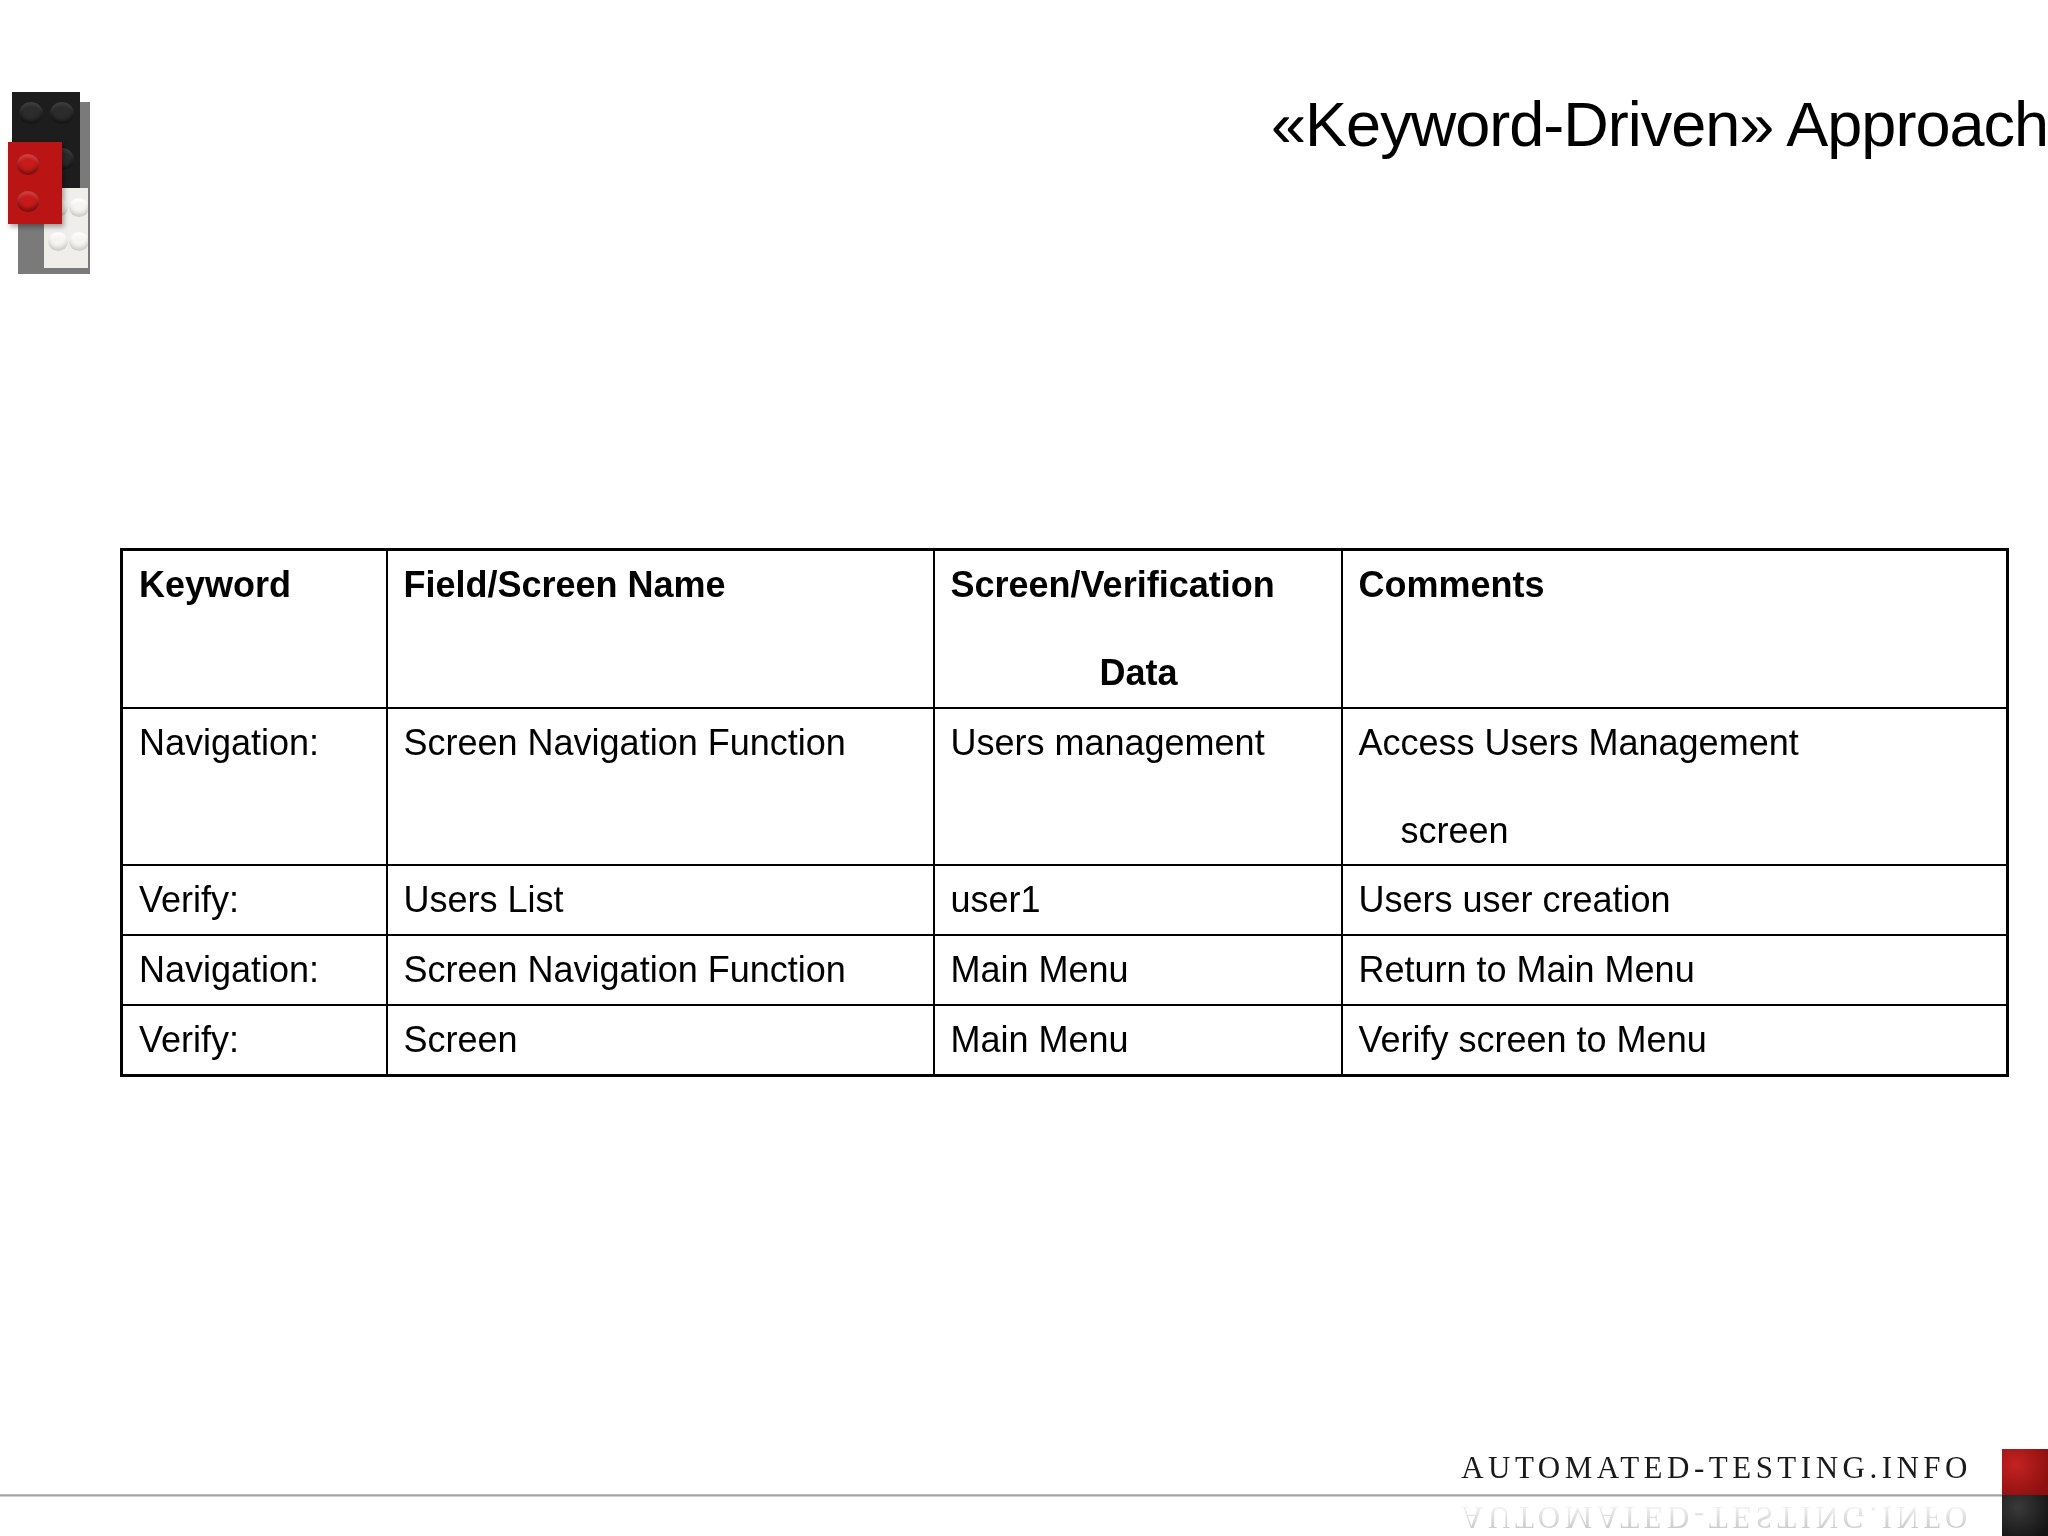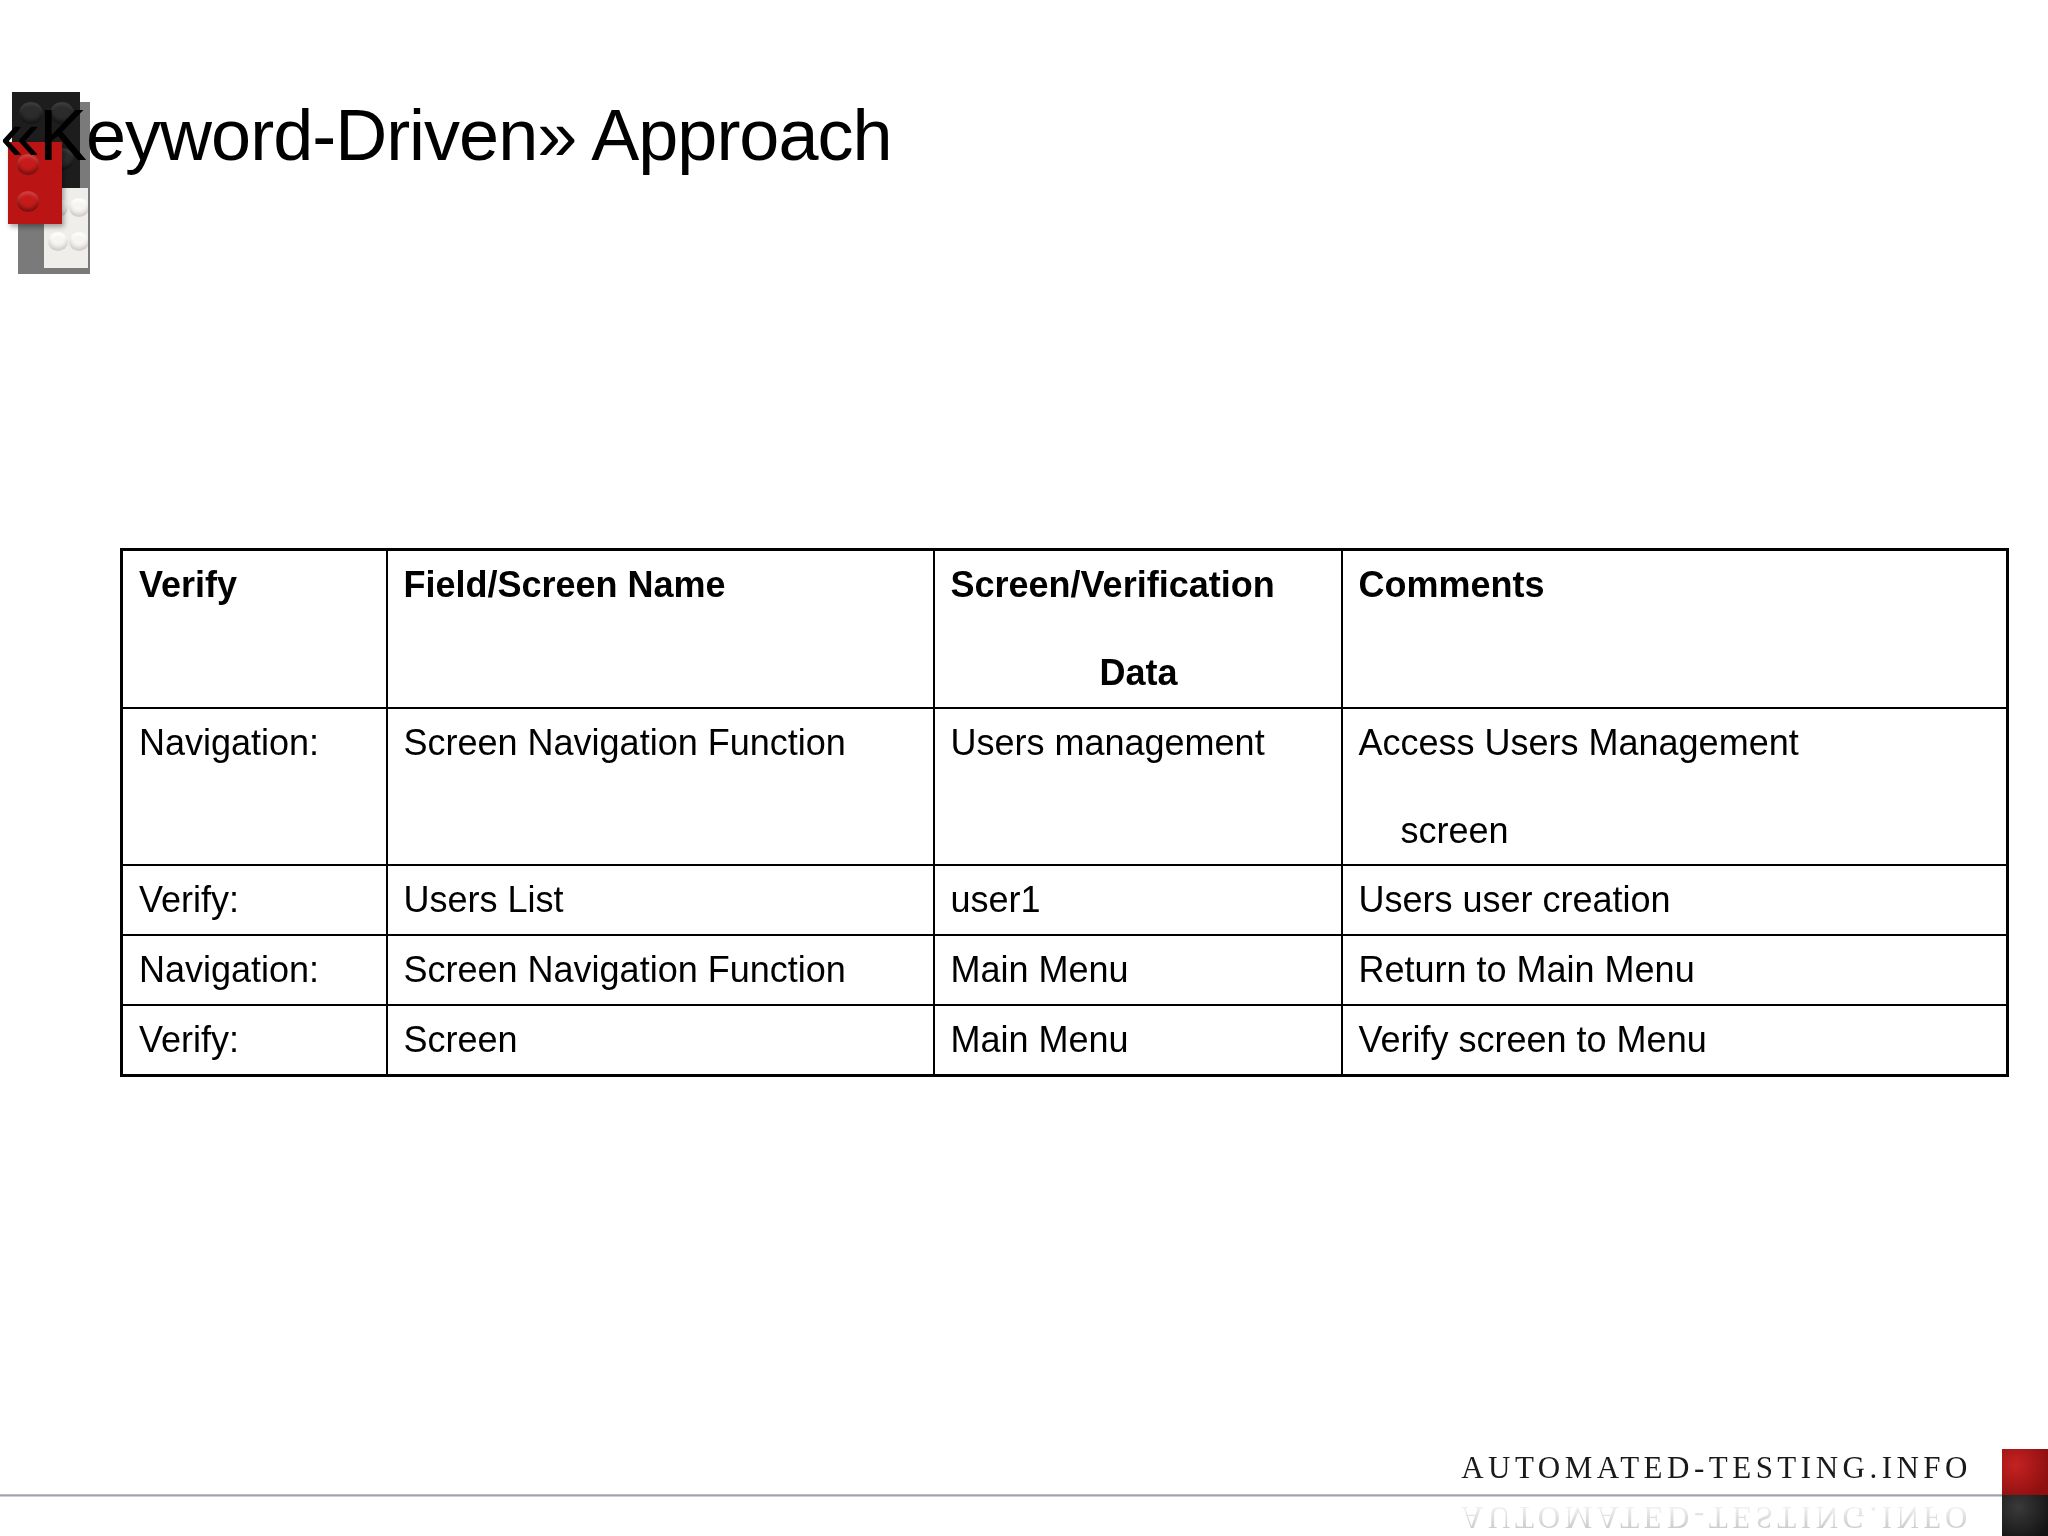--- a/index.html
+++ b/index.html
@@ -59,22 +59,22 @@
   .stud-dark  { background: #2c2c2c; box-shadow: inset 0 -3px 4px rgba(0,0,0,.6), inset 0 3px 3px rgba(255,255,255,.09); }
   .stud-red   { background: #c71b1b; box-shadow: inset 0 -3px 4px rgba(0,0,0,.45), inset 0 3px 3px rgba(255,255,255,.18); }
   .stud-white { background: #f6f5f2; box-shadow: inset 0 -3px 4px rgba(0,0,0,.18), inset 0 3px 3px rgba(255,255,255,.9); }
 
   
   .slide-title {
     position: absolute;
     left: 0;
     right: 0;
     top: 48px;
-    text-align: left;
-    font-size: 72px;
+    text-align: right;
+    font-size: 63px;
     font-weight: 400;
     letter-spacing: -1px;
     line-height: 1.1;
     white-space: nowrap;
   }
 
   
   .kw-table {
     position: absolute;
     left: 120px;
@@ -214,21 +214,21 @@
 <table class="kw-table">
   <colgroup>
     <col class="col-keyword">
     <col class="col-field">
     <col class="col-input">
     <col class="col-comments">
   </colgroup>
 
   <thead>
     <tr>
-      <th>Verify</th>
+      <th>Keyword</th>
       <th>Field/Screen Name</th>
       <th class="justify-head">
         <span class="justify-line">Screen/Verification</span>
         <span style="display:block;">Data</span>
       </th>
       <th>Comments</th>
     </tr>
   </thead>
 
   <tbody>

